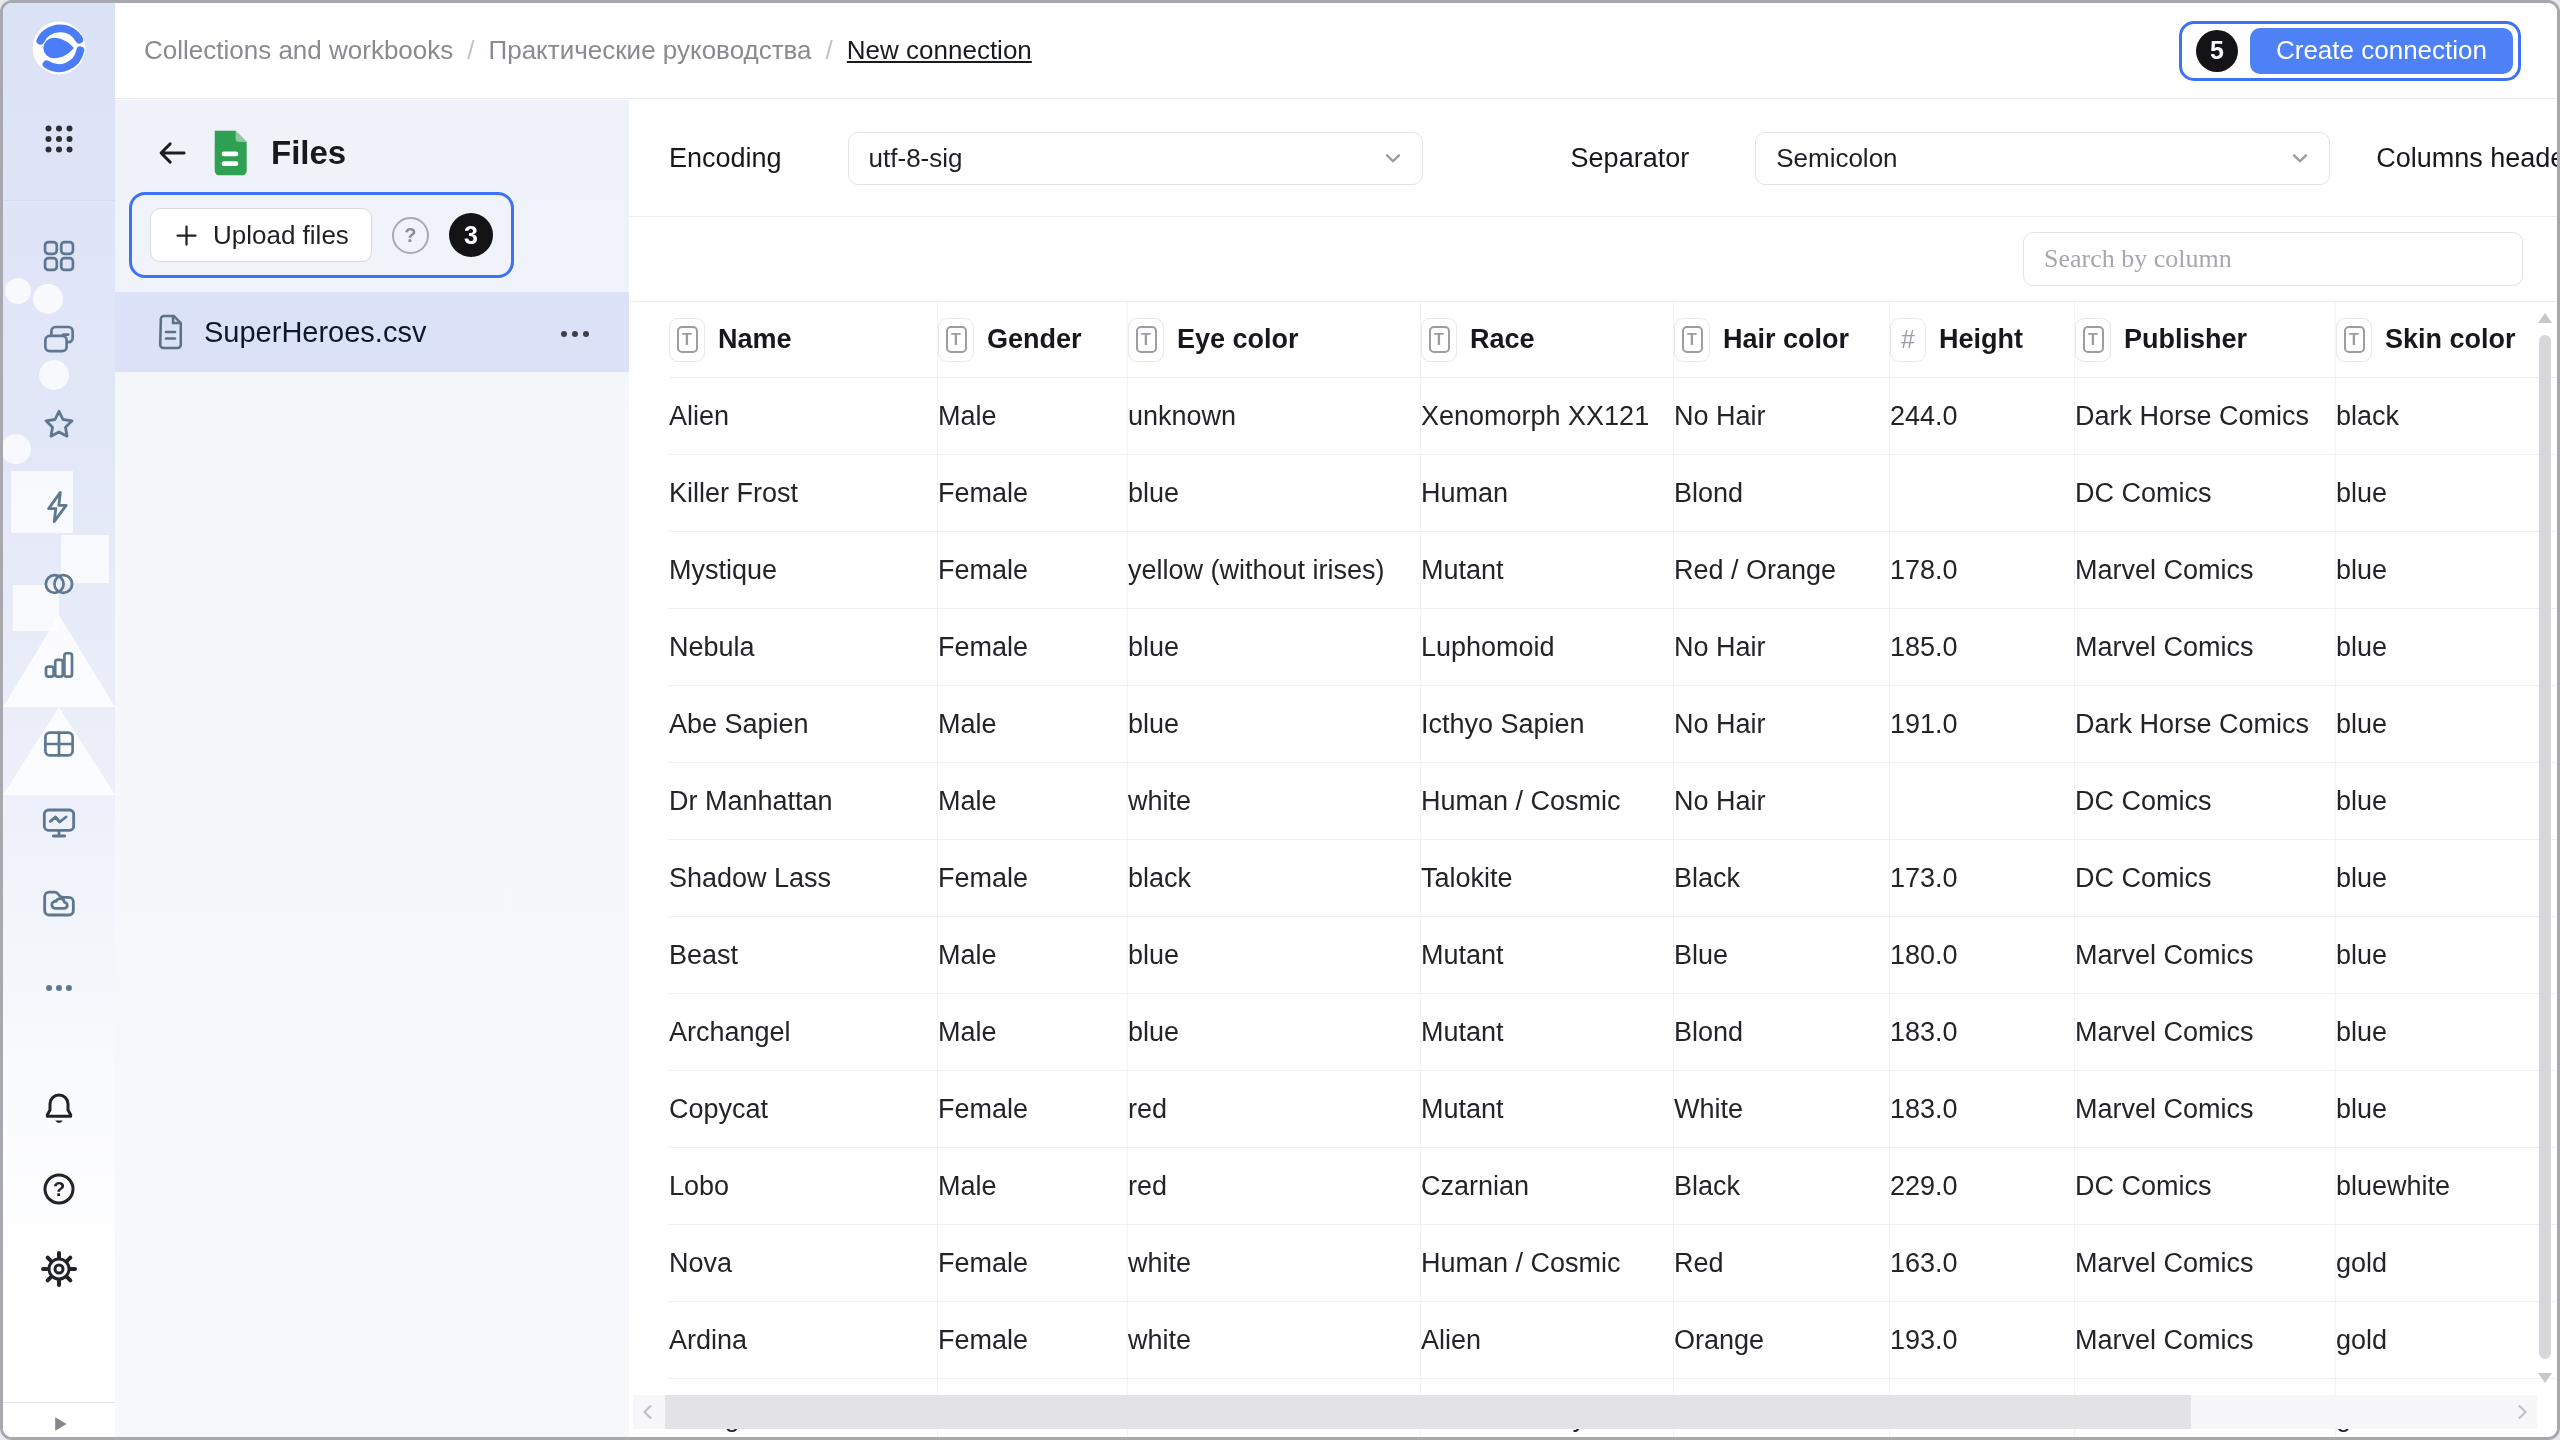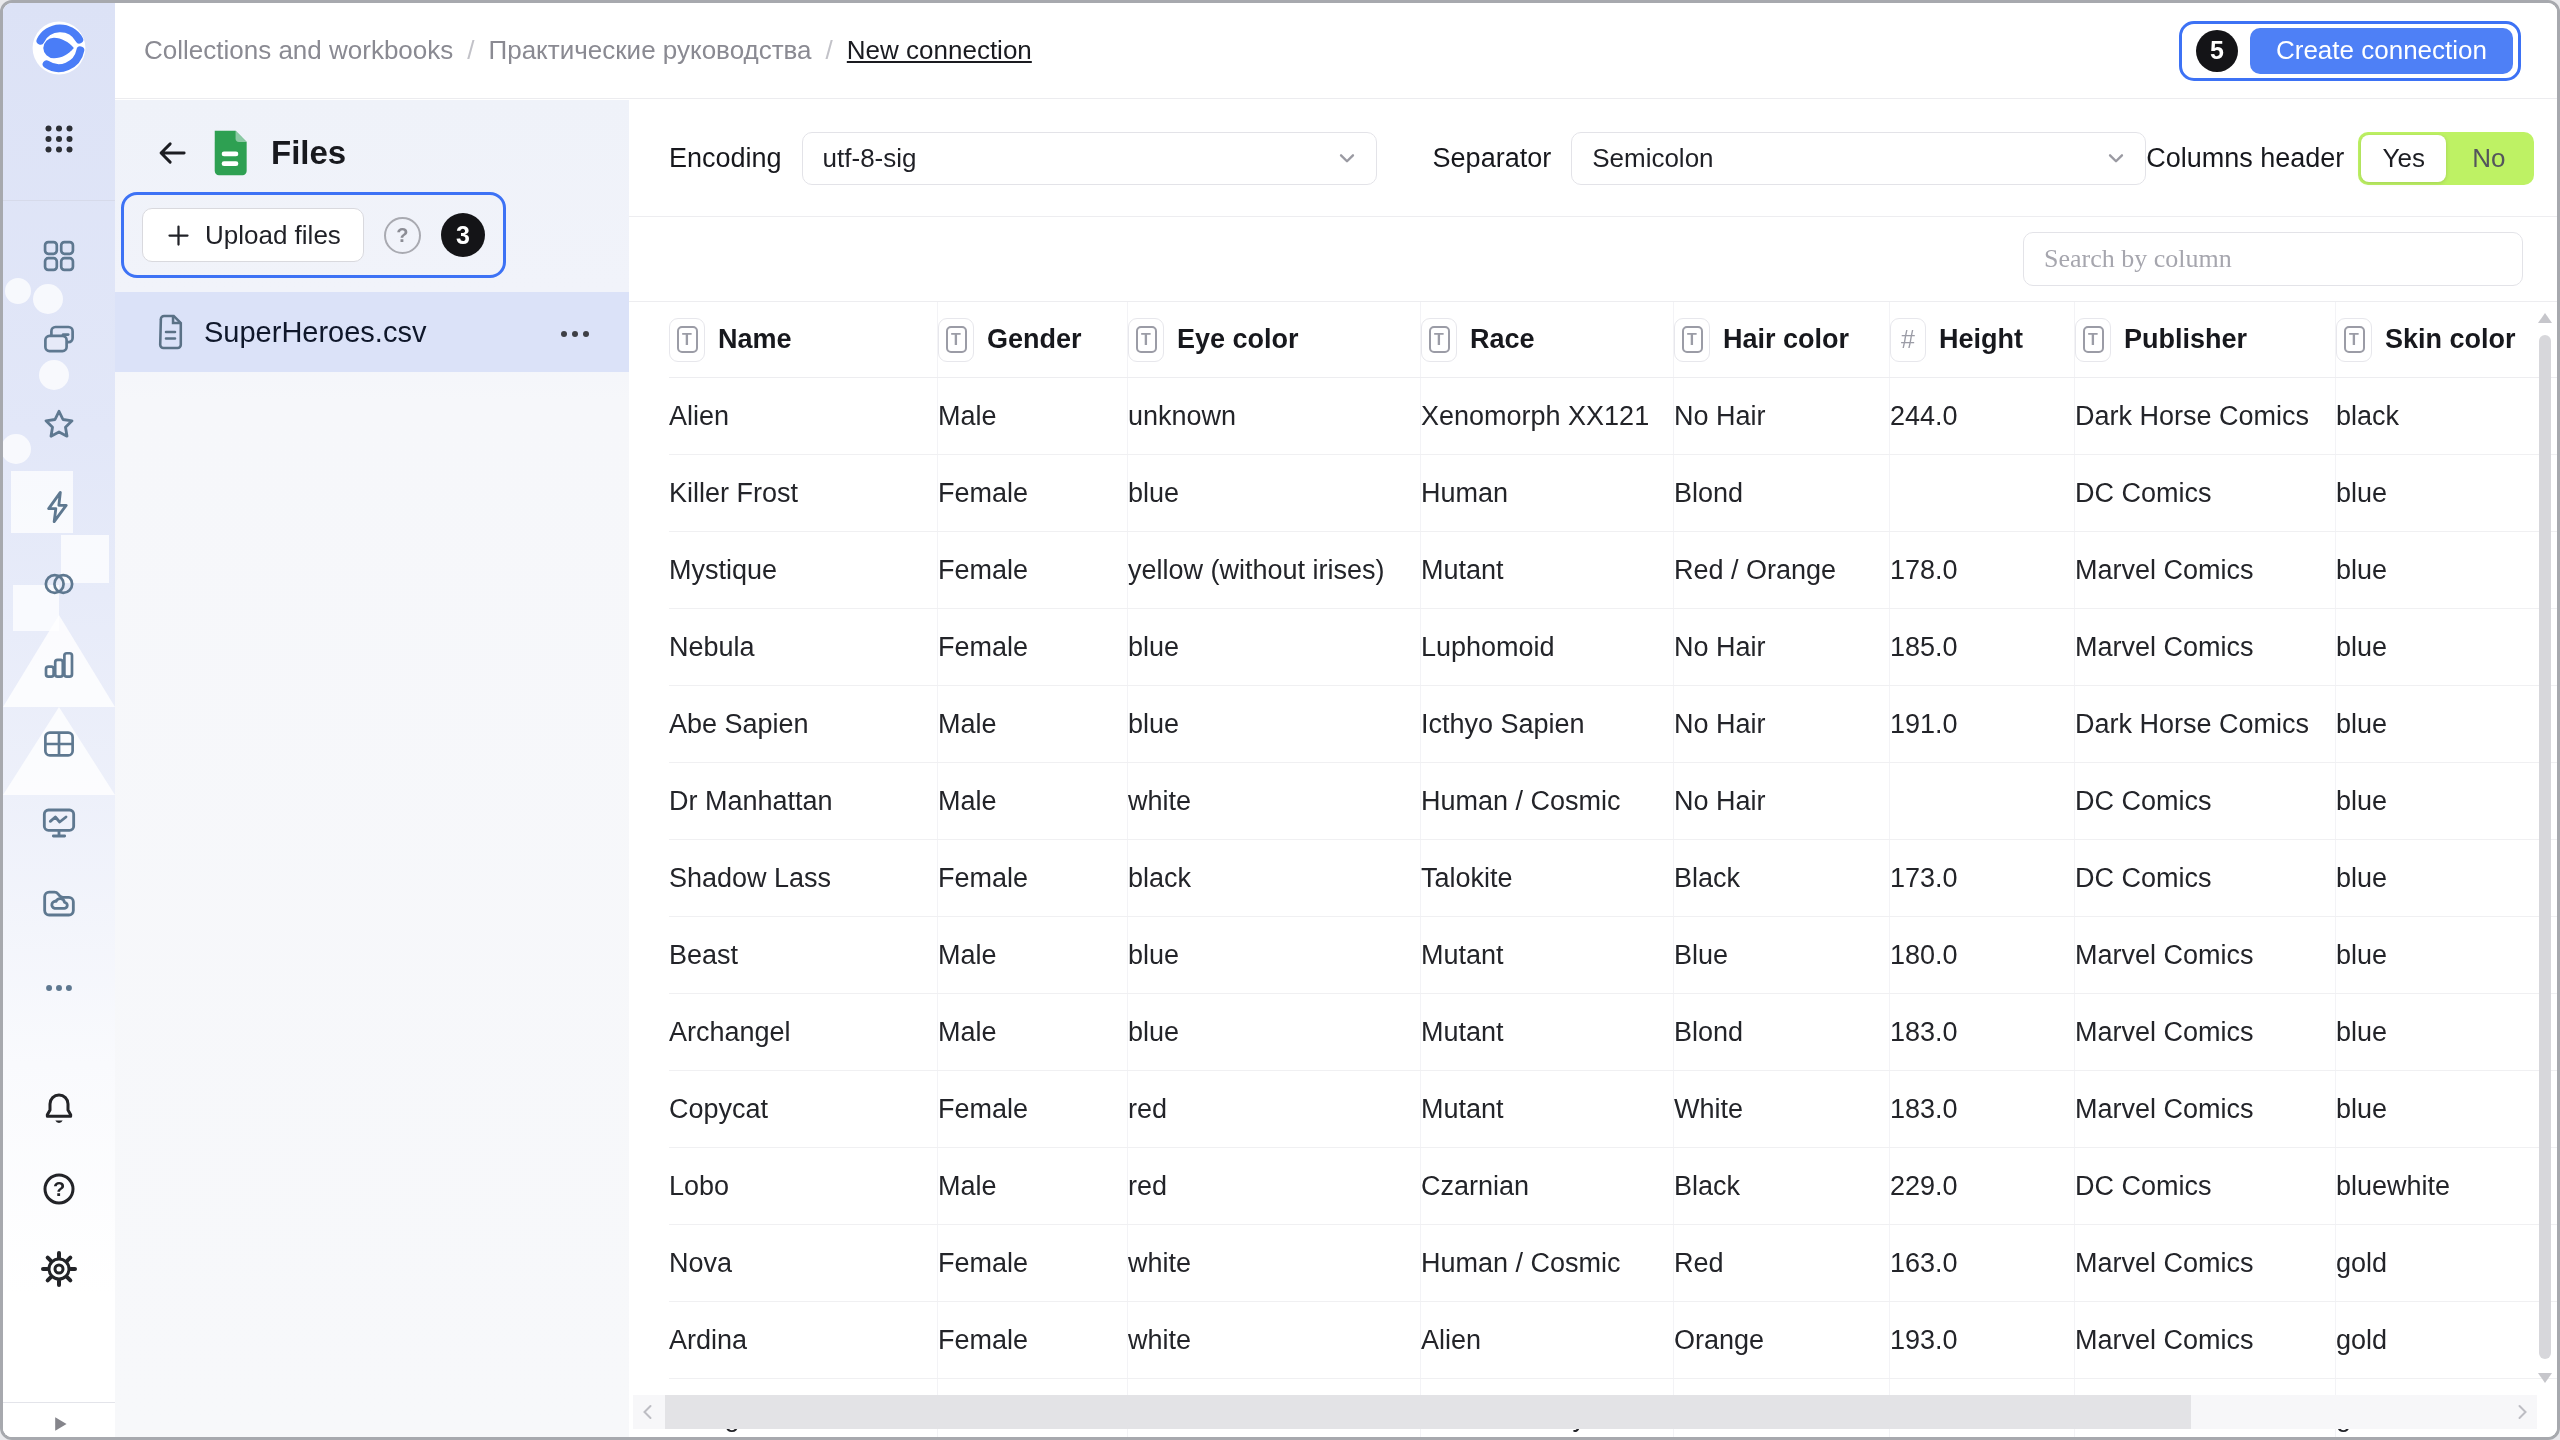--- a/index.html
+++ b/index.html
@@ -28,34 +28,34 @@
   .badge{width:42px;height:42px;border-radius:50%;background:#141417;color:#fff;font-size:25px;font-weight:bold;
          display:flex;align-items:center;justify-content:center;flex:none;}
   .create-btn{height:46px;background:#4e80f6;color:#fff;border:none;border-radius:10px;font-size:26px;
               padding:0 26px;font-family:inherit;cursor:pointer;}
 
   
   .files{position:absolute;left:112px;top:97px;bottom:0;width:514px;z-index:3;box-sizing:border-box;
          background:linear-gradient(180deg,#eff2f9 0%,#f1f3fa 190px,#f6f7fa 300px,#f7f8fa 100%);}
   .fhead{display:flex;align-items:center;padding:28px 0 0 40px;gap:20px;}
   .ftitle{font-size:33px;font-weight:600;color:#18191e;}
-  .upload-anno{margin:14px 0 0 6px;display:inline-flex;align-items:center;gap:20px;
+  .upload-anno{margin:14px 0 0 14px;display:inline-flex;align-items:center;gap:20px;
                border:3px solid #3d72f5;border-radius:16px;padding:13px 18px;}
   .upload-btn{height:54px;border:1.5px solid #d9d9de;border-radius:10px;background:#fff;padding:0 22px;
               font-size:26px;color:#1f2026;font-family:inherit;display:flex;align-items:center;gap:13px;cursor:pointer;}
   .help-q{width:33px;height:33px;border:2.5px solid #a9aab1;border-radius:50%;color:#8c8d95;font-size:20px;
           font-weight:bold;display:flex;align-items:center;justify-content:center;cursor:pointer;}
   .badge.small{width:44px;height:44px;}
   .frow{margin-top:14px;height:80px;background:#dbe2f8;display:flex;align-items:center;padding:0 40px;gap:18px;cursor:pointer;}
   .fname{font-size:29px;color:#0f172a;flex:1;}
   .dots i{width:6px;height:6px;background:#3e3f45;border-radius:50%;display:inline-block;margin-left:5px;}
 
   
   .main{position:absolute;left:626px;right:0;top:97px;bottom:0;background:#fff;overflow:hidden;}
-  .toolbar{height:117px;border-bottom:1px solid #ededf0;display:flex;align-items:center;padding-left:40px;box-sizing:border-box;}
+  .toolbar{height:117px;border-bottom:1px solid #ededf0;display:flex;align-items:center;padding-left:40px;box-sizing:border-box;gap:46px;}
   .tlabel{font-size:27px;font-weight:500;color:#17181d;margin-right:20px;white-space:nowrap;}
   .select{width:575px;height:53px;border:1.5px solid #e3e3e8;border-radius:10px;background:#fff;display:flex;
           align-items:center;justify-content:space-between;padding:0 16px 0 20px;font-size:26px;color:#1f2026;
           box-sizing:border-box;cursor:pointer;flex:none;}
   .gap56{width:56px;flex:none;}
   .seg{margin-left:auto;margin-right:33px;display:flex;align-items:center;gap:14px;}
   .toggle{width:176px;height:53px;background:#bef264;border-radius:10px;padding:3px;display:flex;box-sizing:border-box;text-align:right;}
   .opt{flex:1;display:flex;align-items:center;justify-content:center;font-size:26px;color:#54555c;cursor:pointer;border-radius:8px;}
   .opt.active{background:#fff;color:#1c1d22;box-shadow:0 1px 4px rgba(0,0,0,.15);}
   .searchrow{height:85px;border-bottom:1px solid #ededf0;display:flex;align-items:center;justify-content:flex-end;

